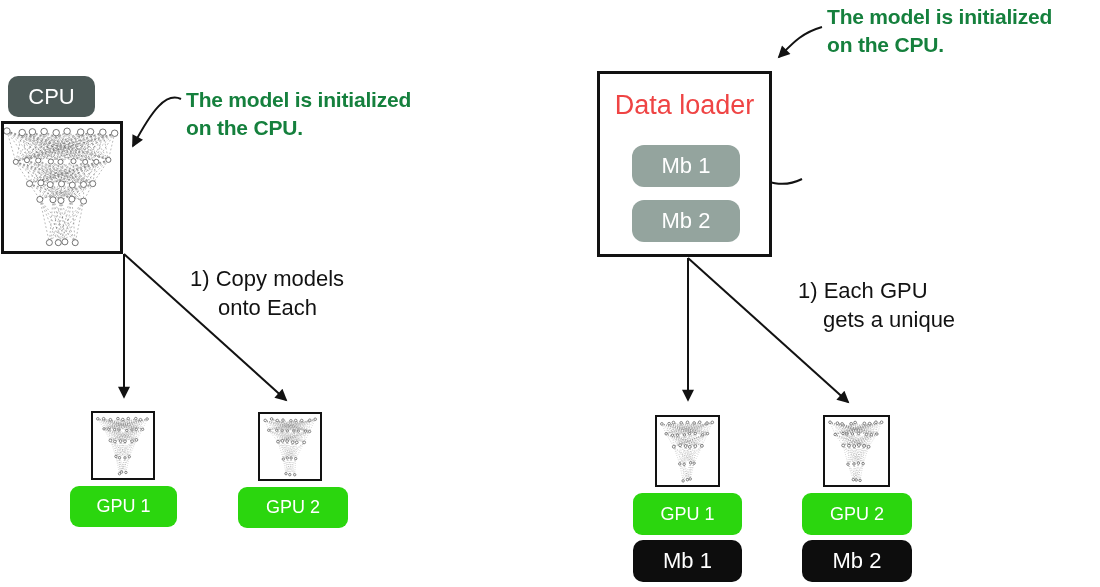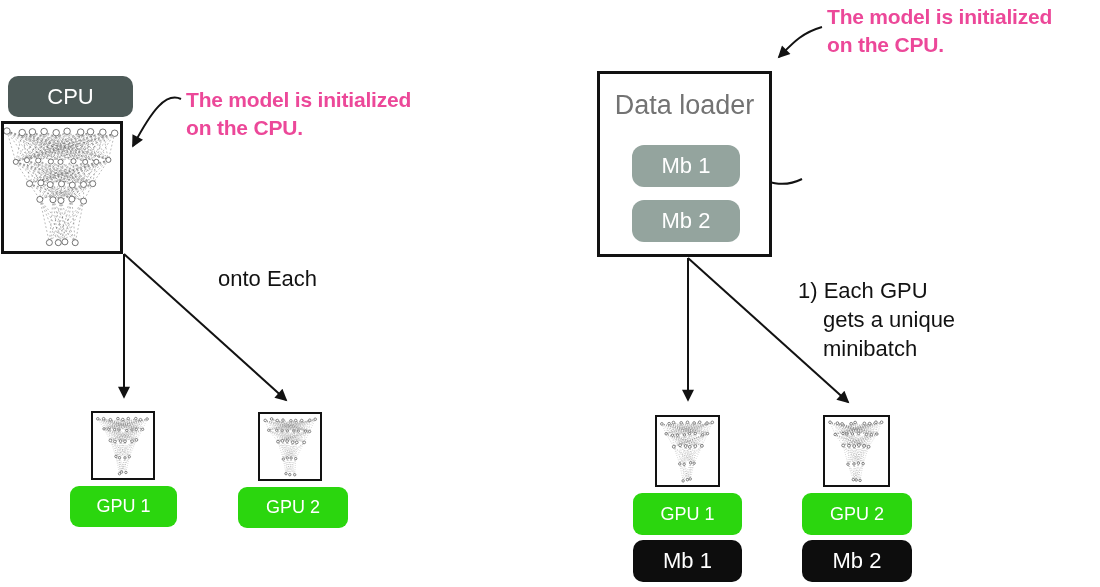--- a/index.html
+++ b/index.html
@@ -15,29 +15,29 @@
   
   .badge{
     position:absolute;display:flex;align-items:center;justify-content:center;
     color:#fff;box-sizing:border-box;white-space:nowrap;
   }
   .badge.slate{background:var(--slate);border-radius:10px;font-size:22px;}
   .badge.green{background:var(--green);border-radius:9px;font-size:18px;}
   .badge.sage{background:var(--sage);border-radius:12px;font-size:22px;}
   .badge.black{background:var(--blackbadge);border-radius:10px;font-size:22px;}
   
-  .annot{position:absolute;font-weight:bold;font-size:21px;line-height:28px;letter-spacing:-0.2px;color:#ec4899;white-space:nowrap;}
+  .annot{position:absolute;font-weight:bold;font-size:21px;line-height:28px;letter-spacing:-0.2px;color:#15803d;white-space:nowrap;}
   .annot .ln{display:block;}
   .step{position:absolute;font-size:22px;line-height:29px;color:#121212;white-space:nowrap;}
   .step .ln{display:block;}
   .step .indent{padding-left:28px;}
   .step .indent-sm{padding-left:25px;}
   .loader-title{
     position:absolute;left:597px;top:90px;width:175px;text-align:center;
-    font-size:27px;color:#737373;white-space:nowrap;
+    font-size:27px;color:#ef4444;white-space:nowrap;
   }
 </style>
 </head>
 <body>
 
 <div class="stage">
 
   <svg class="overlay" viewBox="0 0 1100 587">
     <defs>
       <marker id="ah" viewBox="0 0 10 10" refX="8.5" refY="5" markerWidth="14" markerHeight="12" orient="auto-start-reverse" markerUnits="userSpaceOnUse">
@@ -48,21 +48,21 @@
     <path d="M 181 99 C 166 92 152 110 133 146" fill="none" stroke="#121212" stroke-width="2" marker-end="url(#ah)"></path>
     <path d="M 124 254 L 124 397" fill="none" stroke="#121212" stroke-width="2" marker-end="url(#ah)"></path>
     <path d="M 124 254 L 286 400" fill="none" stroke="#121212" stroke-width="2" marker-end="url(#ah)"></path>
 
     <path d="M 822 27 C 801 33 792 44 779 57" fill="none" stroke="#121212" stroke-width="2" marker-end="url(#ah)"></path>
     <path d="M 802 179 C 784 188 765 184 750 171" fill="none" stroke="#121212" stroke-width="2" marker-end="url(#ah)"></path>
     <path d="M 688 258 L 688 400" fill="none" stroke="#121212" stroke-width="2" marker-end="url(#ah)"></path>
     <path d="M 688 258 L 848 402" fill="none" stroke="#121212" stroke-width="2" marker-end="url(#ah)"></path>
   </svg>
 
-  <div class="badge slate" style="left:8px;top:76px;width:125px;height:41px;">
+  <div class="badge slate" style="left:8px;top:76px;width:87px;height:41px;">
     <span>CPU</span>
   </div>
 
   <div class="model-box" style="left:1px;top:121px;width:122px;height:133px;">
     <svg class="nn" viewBox="0 0 100 110" preserveAspectRatio="none">
         <line x1="2.5" y1="6.1" x2="10.2" y2="32.8" stroke="#4d4d4d" stroke-width="0.45" stroke-dasharray="1.6 1.8" opacity="0.75"></line>
         <line x1="2.5" y1="6.1" x2="19.8" y2="31.3" stroke="#4d4d4d" stroke-width="0.45" stroke-dasharray="1.6 1.8" opacity="0.75"></line>
         <line x1="2.5" y1="6.1" x2="29.5" y2="31.6" stroke="#4d4d4d" stroke-width="0.45" stroke-dasharray="1.6 1.8" opacity="0.75"></line>
         <line x1="2.5" y1="6.1" x2="40.4" y2="32.5" stroke="#4d4d4d" stroke-width="0.45" stroke-dasharray="1.6 1.8" opacity="0.75"></line>
         <line x1="2.5" y1="6.1" x2="48.7" y2="32.8" stroke="#4d4d4d" stroke-width="0.45" stroke-dasharray="1.6 1.8" opacity="0.75"></line>
@@ -306,20 +306,21 @@
         <circle cx="61.4" cy="102.8" r="2.6" fill="#ffffff" stroke="#555" stroke-width="0.7"></circle>
       </svg>
   </div>
 
   <div class="annot" style="left:186px;top:86px;">
     <span class="ln">The model is initialized</span>
     <span class="ln">on the CPU.</span>
   </div>
 
   <div class="step" style="left:190px;top:264px;">
+    <span class="ln">1) Copy models</span>
     <span class="ln indent">onto Each</span>
   </div>
 
   <div class="model-box thin" style="left:91px;top:411px;width:64px;height:69px;">
     <svg class="nn" viewBox="0 0 60 66" preserveAspectRatio="none">
         <line x1="4.8" y1="5.9" x2="11.0" y2="16.1" stroke="#4d4d4d" stroke-width="0.4" stroke-dasharray="0.7 1.5" opacity="0.75"></line>
         <line x1="4.8" y1="5.9" x2="15.7" y2="16.5" stroke="#4d4d4d" stroke-width="0.4" stroke-dasharray="0.7 1.5" opacity="0.75"></line>
         <line x1="4.8" y1="5.9" x2="21.6" y2="16.9" stroke="#4d4d4d" stroke-width="0.4" stroke-dasharray="0.7 1.5" opacity="0.75"></line>
         <line x1="4.8" y1="5.9" x2="25.9" y2="17.3" stroke="#4d4d4d" stroke-width="0.4" stroke-dasharray="0.7 1.5" opacity="0.75"></line>
         <line x1="4.8" y1="5.9" x2="33.8" y2="17.8" stroke="#4d4d4d" stroke-width="0.4" stroke-dasharray="0.7 1.5" opacity="0.75"></line>
@@ -716,21 +717,20 @@
     <span>Mb 1</span>
   </div>
   <div class="badge sage" style="left:632px;top:200px;width:108px;height:42px;">
     <span>Mb 2</span>
   </div>
 
 
   <div class="step" style="left:798px;top:276px;">
     <span class="ln">1) Each GPU</span>
     <span class="ln indent-sm">gets a unique</span>
-    <span class="ln indent-sm">minibatch</span>
   </div>
 
   <div class="model-box thin" style="left:655px;top:415px;width:65px;height:72px;">
     <svg class="nn" viewBox="0 0 60 66" preserveAspectRatio="none">
         <line x1="4.8" y1="6.7" x2="9.0" y2="16.3" stroke="#4d4d4d" stroke-width="0.4" stroke-dasharray="0.7 1.5" opacity="0.75"></line>
         <line x1="4.8" y1="6.7" x2="15.2" y2="17.7" stroke="#4d4d4d" stroke-width="0.4" stroke-dasharray="0.7 1.5" opacity="0.75"></line>
         <line x1="4.8" y1="6.7" x2="20.2" y2="17.7" stroke="#4d4d4d" stroke-width="0.4" stroke-dasharray="0.7 1.5" opacity="0.75"></line>
         <line x1="4.8" y1="6.7" x2="26.9" y2="17.4" stroke="#4d4d4d" stroke-width="0.4" stroke-dasharray="0.7 1.5" opacity="0.75"></line>
         <line x1="4.8" y1="6.7" x2="32.1" y2="16.2" stroke="#4d4d4d" stroke-width="0.4" stroke-dasharray="0.7 1.5" opacity="0.75"></line>
         <line x1="4.8" y1="6.7" x2="37.6" y2="16.0" stroke="#4d4d4d" stroke-width="0.4" stroke-dasharray="0.7 1.5" opacity="0.75"></line>

